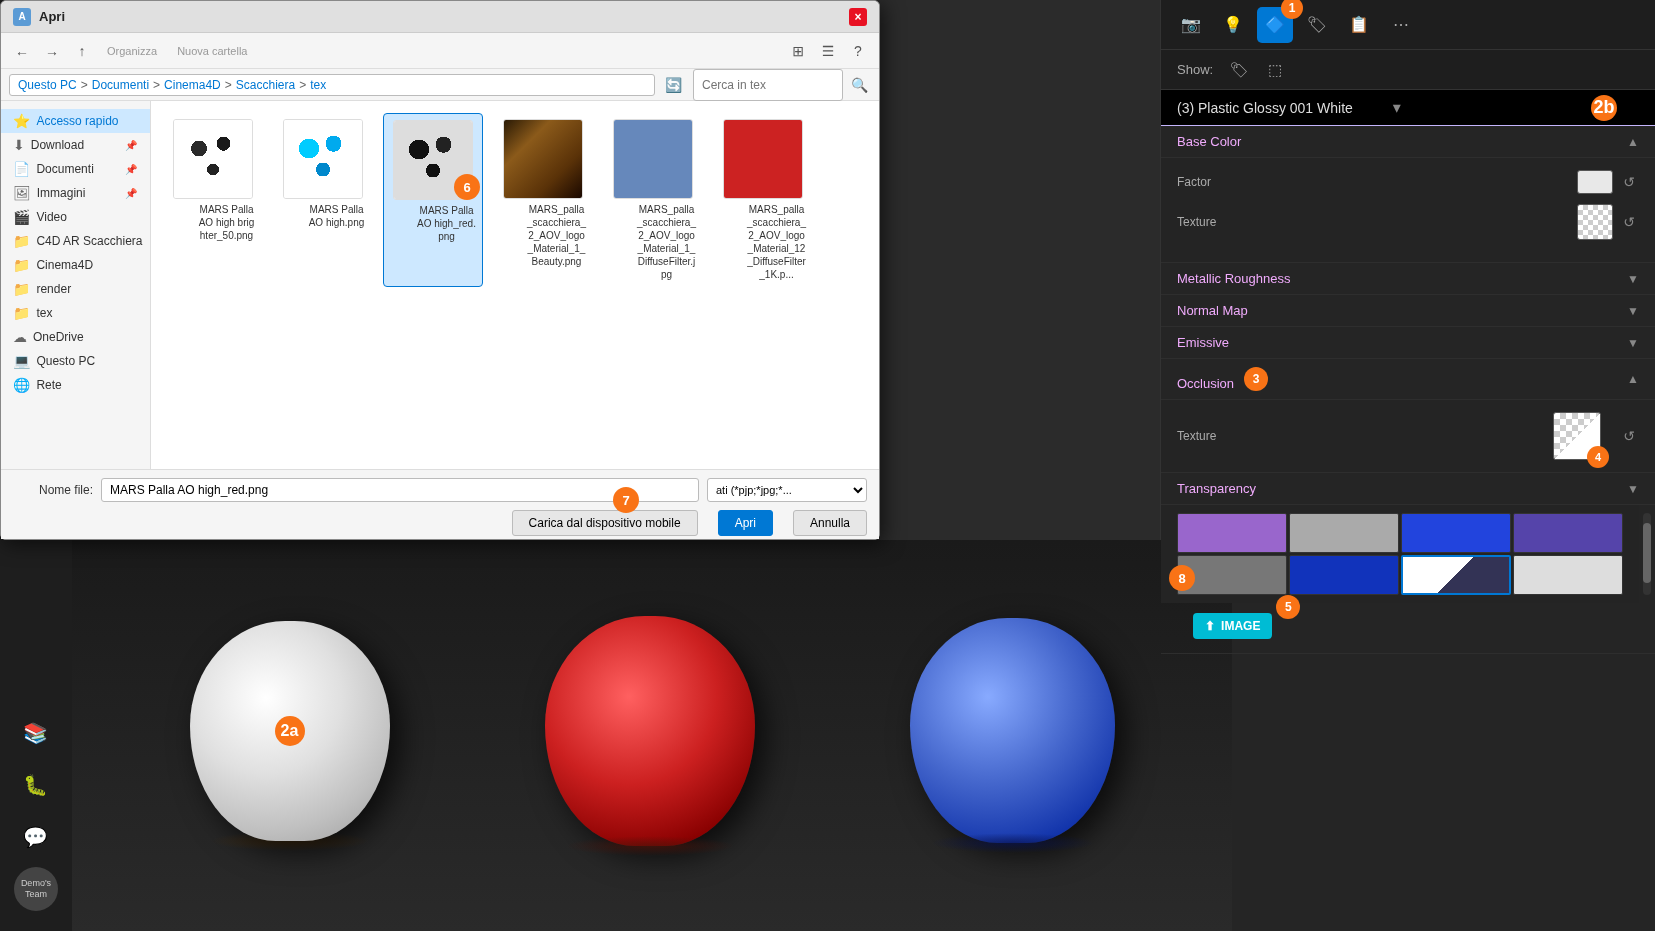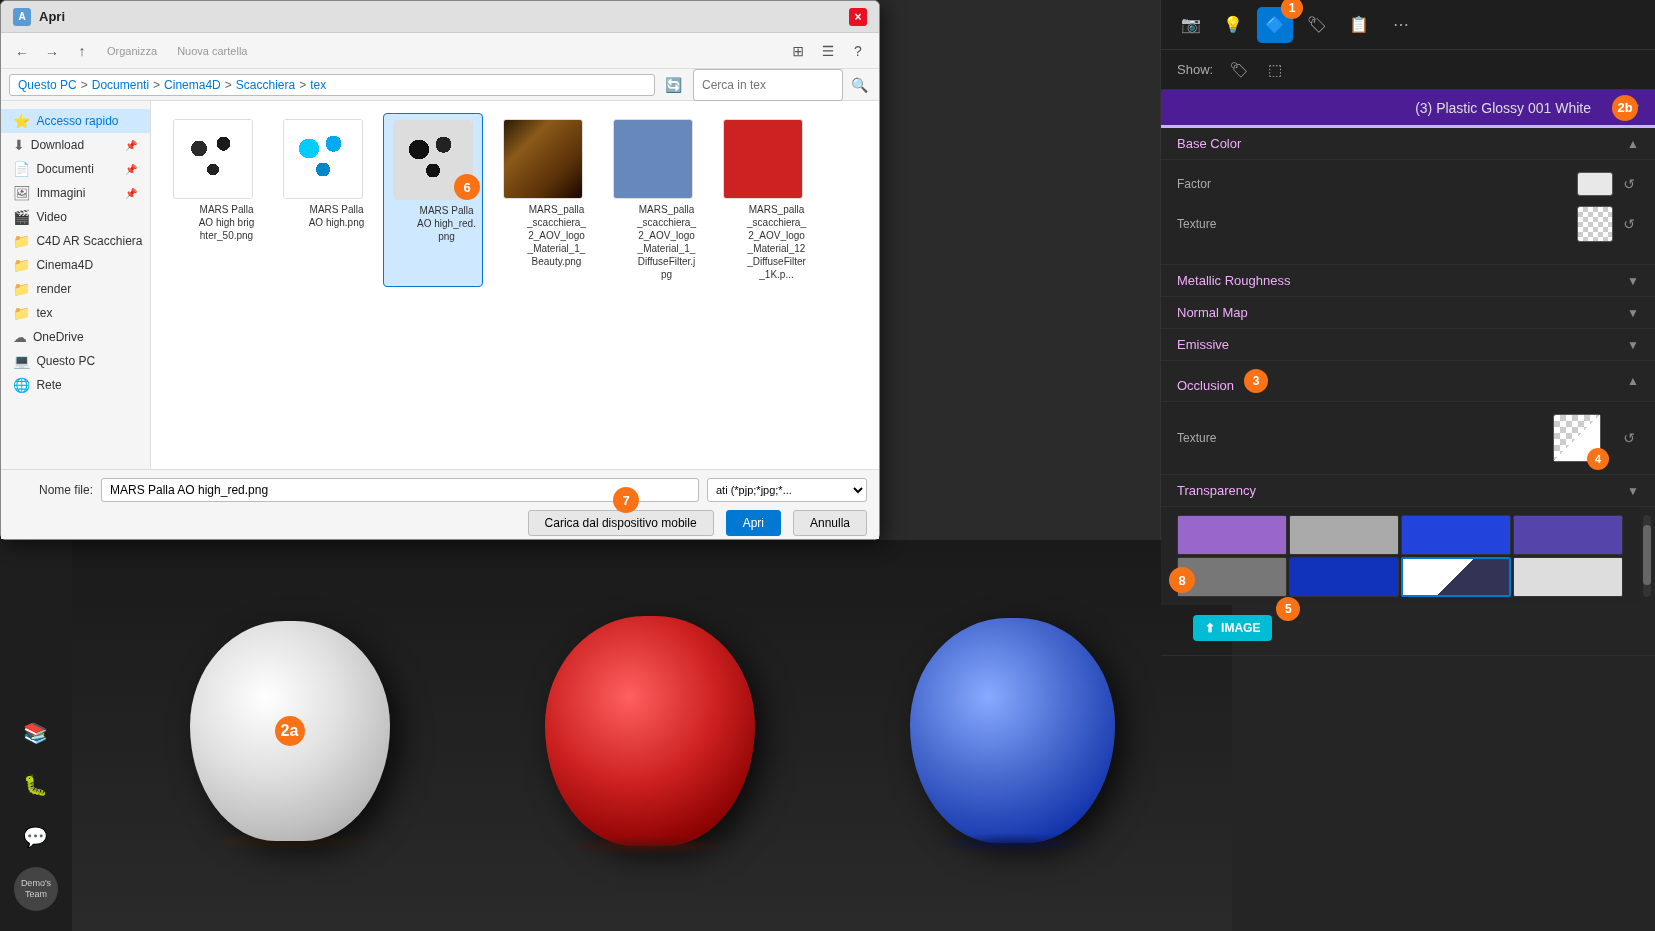--- a/index.html
+++ b/index.html
@@ -258,21 +258,21 @@
       height: 24px;
       border: 1px solid #bbb;
       border-radius: 3px;
       padding: 0 4px;
       font-size: 11px;
       background: white;
     }
     .dialog-actions {
       display: flex;
       justify-content: flex-end;
-      gap: 12px;
+      gap: 20px;
       align-items: center;
     }
     .action-btn {
       height: 26px;
       padding: 0 16px;
       border: 1px solid #bbb;
       border-radius: 3px;
       cursor: pointer;
       font-size: 12px;
       background: #e7e7e7;
@@ -371,24 +371,24 @@
       padding: 10px 16px;
       font-size: 11px;
       color: #888;
       background: #1e1e1e;
       border-bottom: 1px solid #333;
     }
 
     .material-name-row {
       display: flex;
       align-items: center;
-      justify-content: flex-end;
+      justify-content: flex-start;
       padding: 8px 16px;
-      background: #4c1d95;
-      border-bottom: 3px solid #c4b5fd;
+      background: #000000;
+      border-bottom: 1px solid #c4b5fd;
     }
     .material-name {
       font-size: 14px;
       color: #ddd;
       font-weight: 500;
     }
 
     
     .section-row {
       display: flex;
@@ -853,21 +853,21 @@
       <div class="show-icon">🏷</div>
       <div class="show-icon">⬚</div>
     </div>
   </div>
 
   <div class="material-panel">
 
 
     <div class="material-name-row" style="position:relative;">
       <span class="material-name">(3) Plastic Glossy 001 White</span>
-      <div class="badge" style="position:absolute; right:17px; top:50%; transform:translateY(-50%); width:26px; height:26px; font-size:13px;">2b</div>
+      <div class="badge" style="position:absolute; right:38px; top:50%; transform:translateY(-50%); width:26px; height:26px; font-size:18px;">2b</div>
       <span style="color:#888; font-size:16px; margin-left:40px;">▾</span>
     </div>
 
     <div class="section-row">
       <span class="section-title">Base Color</span>
       <span class="section-chevron">▲</span>
     </div>
     <div class="section-expanded">
       <div class="prop-row">
         <span class="prop-label">Factor</span>

